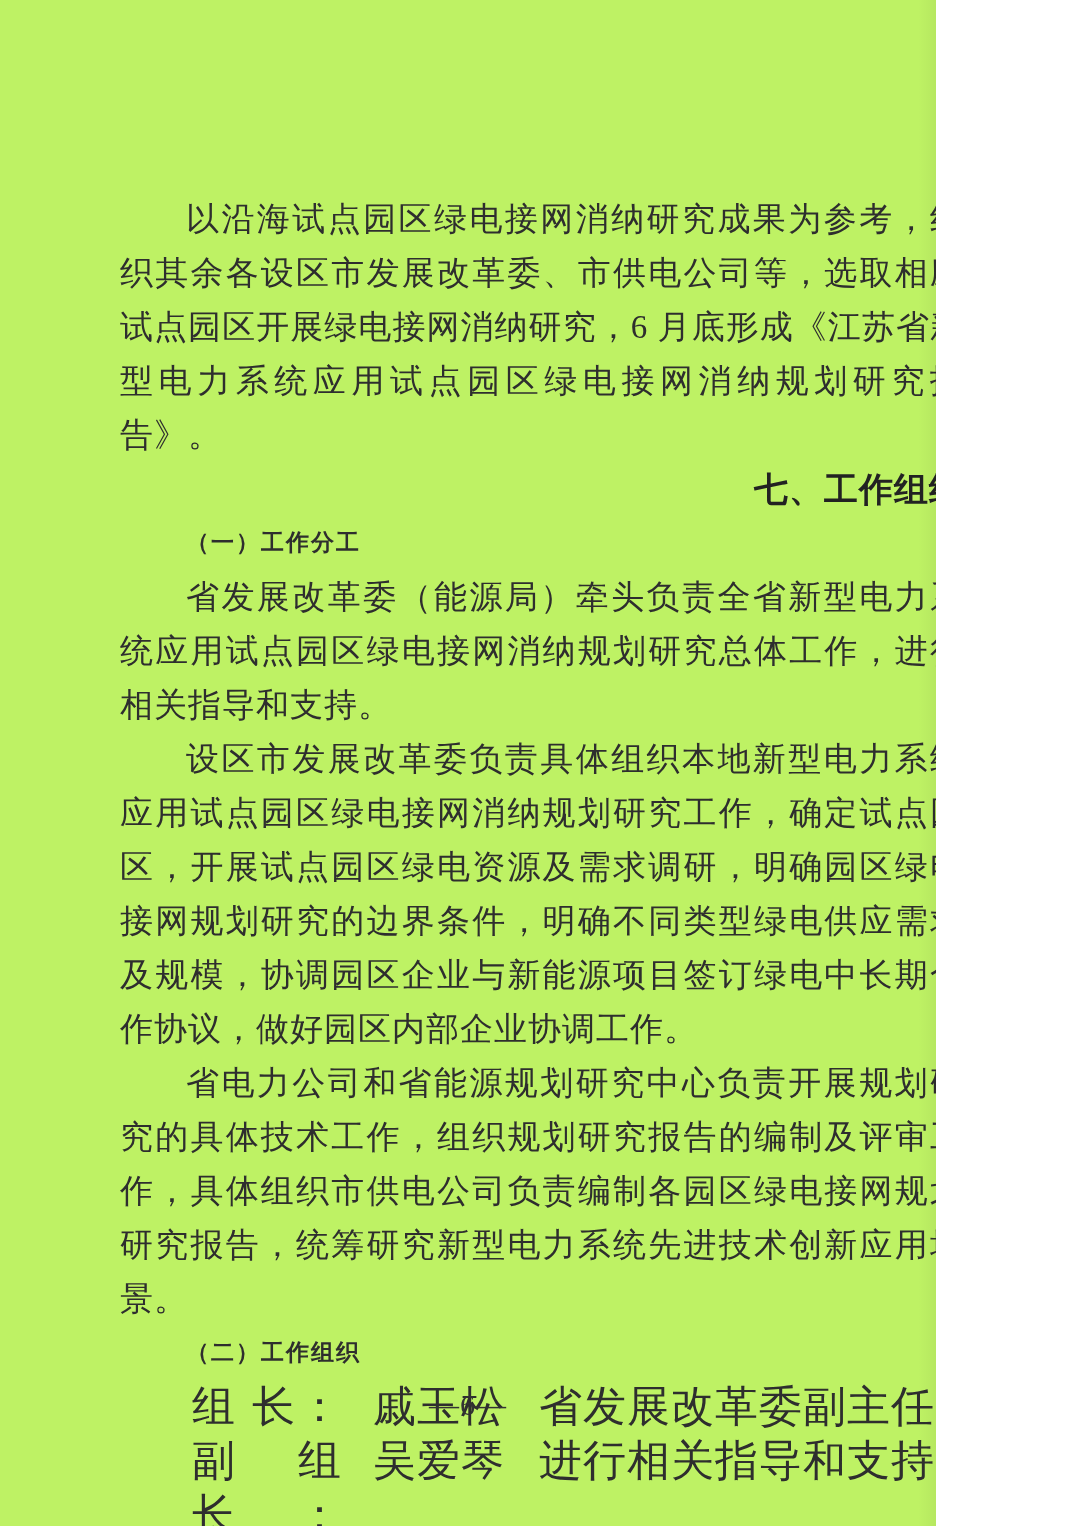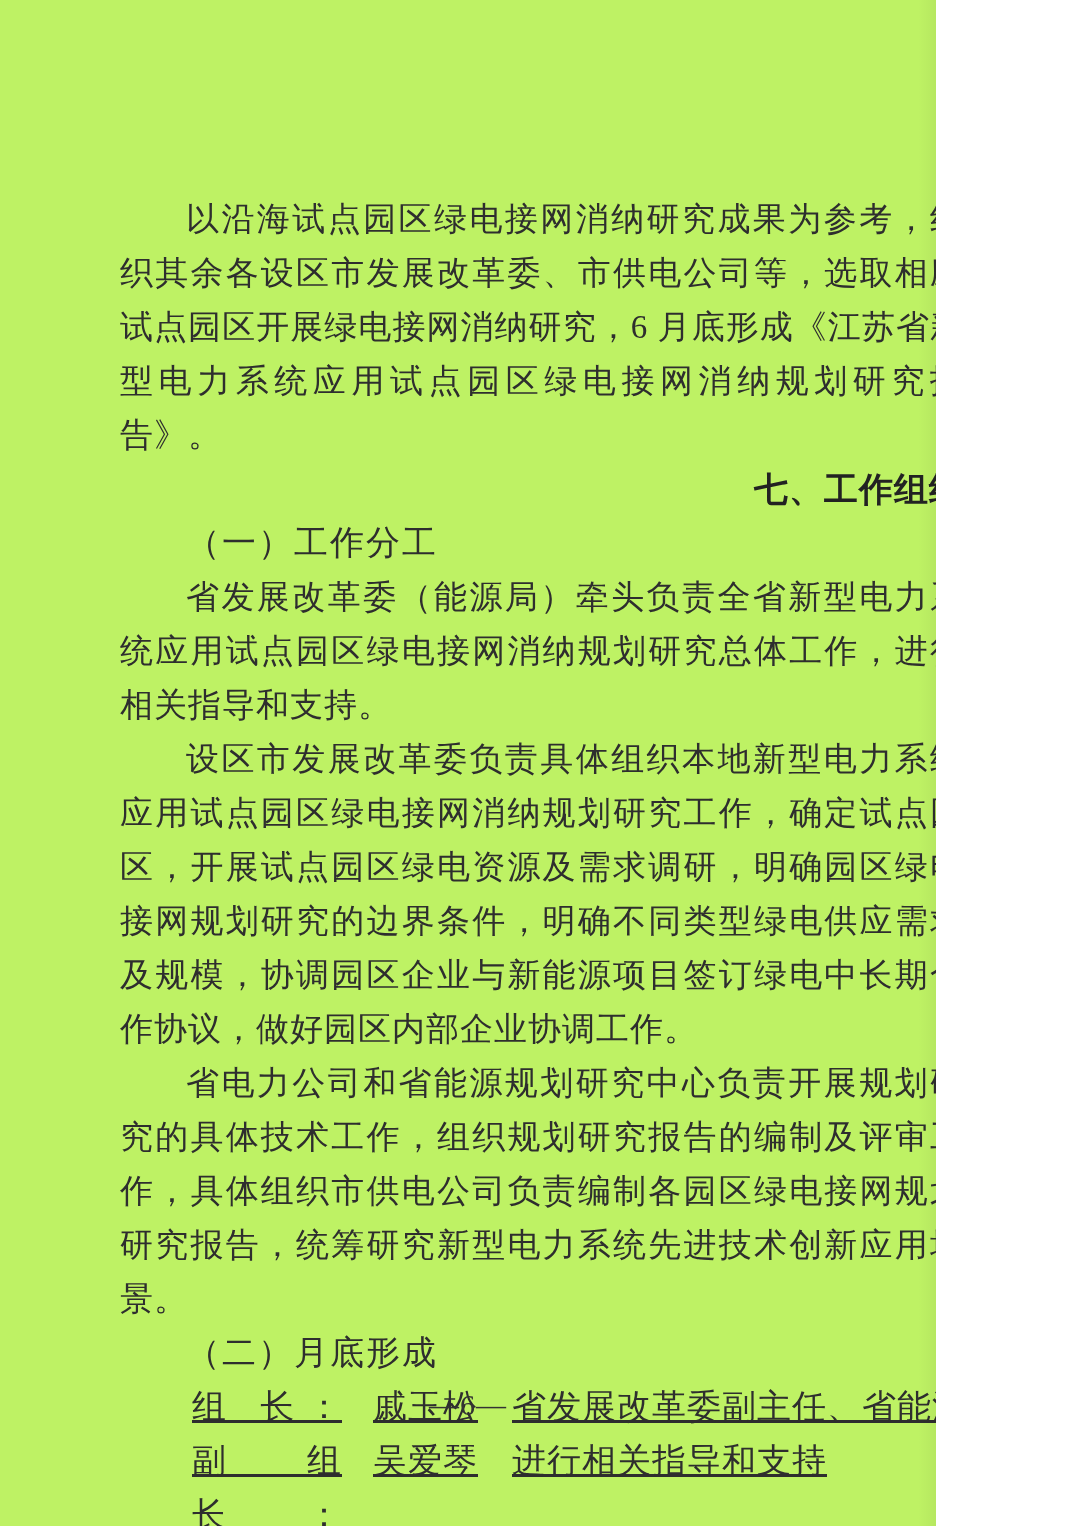--- a/index.html
+++ b/index.html
@@ -37,38 +37,37 @@
     line-height: 54px;
     font-family: "Liberation Sans", sans-serif;
     font-weight: bold;
     text-indent: 66px;
     color: #222222;
     letter-spacing: 1px;
     text-align: right;
   }
   .subheading {
     margin: 0;
-    font-size: 34px;
+    font-size: 23px;
     line-height: 54px;
-    font-weight: normal;
+    font-weight: bold;
     text-indent: 66px;
     letter-spacing: 2px;
     color: #2e2e2e;
   }
   .roster {
     margin: 0;
   }
   .roster-row {
     display: flex;
     align-items: baseline;
-    font-size: 34px;
+    font-size: 43px;
     line-height: 54px;
     padding-left: 72px;
     letter-spacing: 1px;
-    text-decoration: underline;
   }
   .roster-role {
     flex: 0 0 150px;
     width: 150px;
     text-align: justify;
     text-align-last: justify;
   }
   .roster-name {
     margin-left: 31px;
     white-space: nowrap;
@@ -127,21 +126,21 @@
     <h2 class="heading">七、工作组织</h2>
 
     <h3 class="subheading">（一）工作分工</h3>
 
     <p class="para">省发展改革委（能源局）牵头负责全省新型电力系统应用试点园区绿电接网消纳规划研究总体工作，进行相关指导和支持。</p>
 
     <p class="para">设区市发展改革委负责具体组织本地新型电力系统应用试点园区绿电接网消纳规划研究工作，确定试点园区，开展试点园区绿电资源及需求调研，明确园区绿电接网规划研究的边界条件，明确不同类型绿电供应需求及规模，协调园区企业与新能源项目签订绿电中长期合作协议，做好园区内部企业协调工作。</p>
 
     <p class="para">省电力公司和省能源规划研究中心负责开展规划研究的具体技术工作，组织规划研究报告的编制及评审工作，具体组织市供电公司负责编制各园区绿电接网规划研究报告，统筹研究新型电力系统先进技术创新应用场景。</p>
 
-    <h3 class="subheading">（二）月底形成</h3>
+    <h3 class="subheading">（二）工作组织</h3>
 
     <div class="roster">
 
       <div class="roster-row">
         <span class="roster-role">组 长：</span>
         <span class="roster-name">戚玉松</span>
         <span class="roster-title">省发展改革委副主任、省能源局局长</span>
       </div>
 
       <div class="roster-row">

